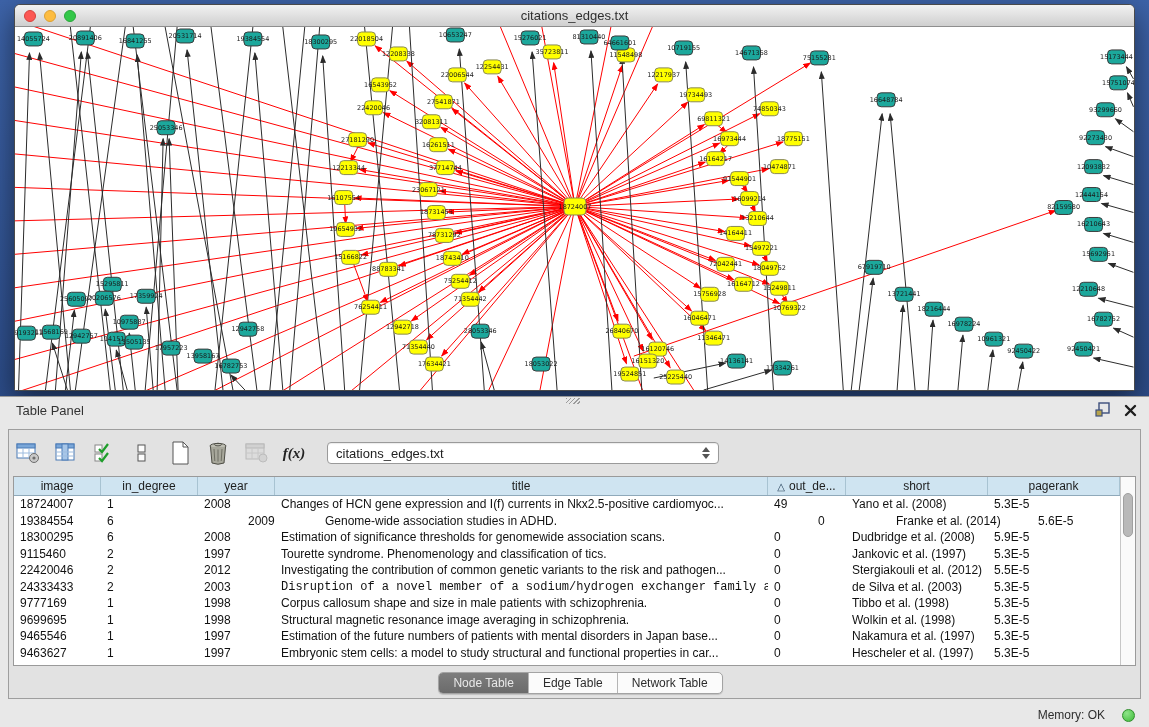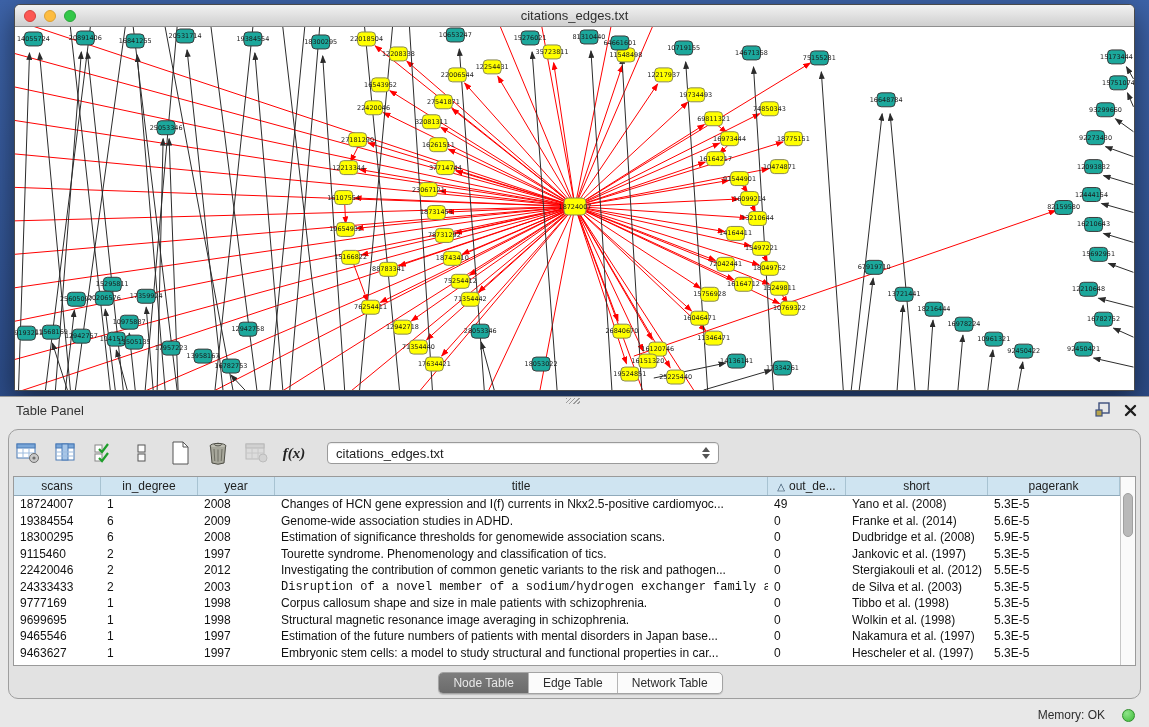--- a/index.html
+++ b/index.html
@@ -24,21 +24,21 @@
 
   
   .table-panel { position:absolute; left:0; top:396px; width:1149px; height:331px;
     background:#e8e8e8; border-top:1px solid #9a9a9a; }
   .grip { position:absolute; left:566px; top:1px; width:14px; height:6px;
     background:repeating-linear-gradient(135deg,#9c9c9c 0 1px,transparent 1px 3px); }
   .panel-head { position:relative; height:26px; display:flex; align-items:center; padding:0 16px; }
   .panel-title { font-size:13px; color:#333; }
   .panel-head-icons { position:absolute; right:12px; top:5px; display:flex; gap:14px; align-items:center; }
   .panel-content { position:absolute; left:8px; right:8px; top:32px; bottom:28px;
-    border:1px solid #9e9e9e; border-radius:10px; background:#e2e2e2; }
+    border:1px solid #9e9e9e; border-radius:0; background:#e2e2e2; }
 
   .toolbar { position:absolute; left:6px; top:4px; height:38px; display:flex; align-items:center; gap:12px; }
   .tbtn { width:26px; height:26px; display:flex; align-items:center; justify-content:center; }
   .tbtn.disabled { opacity:.45; }
   .fx { font-family:"Liberation Serif",serif; font-style:italic; font-weight:bold; font-size:15px; color:#222; }
   .dropdown { margin-left:8px; width:392px; height:22px; background:#fff; border:1px solid #9a9a9a;
     border-radius:4px; display:flex; align-items:center; padding:0 8px; font-size:13px; color:#222;
     box-shadow:inset 0 1px 1px rgba(0,0,0,.08); }
   .dropdown .val { flex:1; }
   .stepper { display:flex; flex-direction:column; gap:2px; }
@@ -543,21 +543,21 @@
             <b class="up"></b>
             <b class="dn"></b>
           </span>
       </div>
     </div>
 
     <div class="table-wrap">
       <div class="table-main">
         <div class="thead" id="thead">
             <div class="th" style="width: 87px;">
-              <span>scans</span>
+              <span>image</span>
             </div>
             <div class="th" style="width: 97px;">
               <span>in_degree</span>
             </div>
             <div class="th" style="width: 77px;">
               <span>year</span>
             </div>
             <div class="th" style="width: 493px;">
               <span>title</span>
             </div>
@@ -578,21 +578,21 @@
               <div class="td" style="width: 97px;">1</div>
               <div class="td" style="width: 77px;">2008</div>
               <div class="td" style="width: 493px;">Changes of HCN gene expression and I(f) currents in Nkx2.5-positive cardiomyoc...</div>
               <div class="td" style="width: 78px;">49</div>
               <div class="td" style="width: 142px;">Yano et al. (2008)</div>
               <div class="td" style="flex: 1 1 0%;">5.3E-5</div>
             </div>
             <div class="trow">
               <div class="td" style="width: 87px;">19384554</div>
               <div class="td" style="width: 97px;">6</div>
-              <div class="td" style="width: 77px;">2009</div>
+              <div class="td" style="width: 77px; margin-left: 44px;">2009</div>
               <div class="td" style="width: 493px;">Genome-wide association studies in ADHD.</div>
               <div class="td" style="width: 78px;">0</div>
               <div class="td" style="width: 142px;">Franke et al. (2014)</div>
               <div class="td" style="flex: 1 1 0%;">5.6E-5</div>
             </div>
             <div class="trow">
               <div class="td" style="width: 87px;">18300295</div>
               <div class="td" style="width: 97px;">6</div>
               <div class="td" style="width: 77px;">2008</div>
               <div class="td" style="width: 493px;">Estimation of significance thresholds for genomewide association scans.</div>

